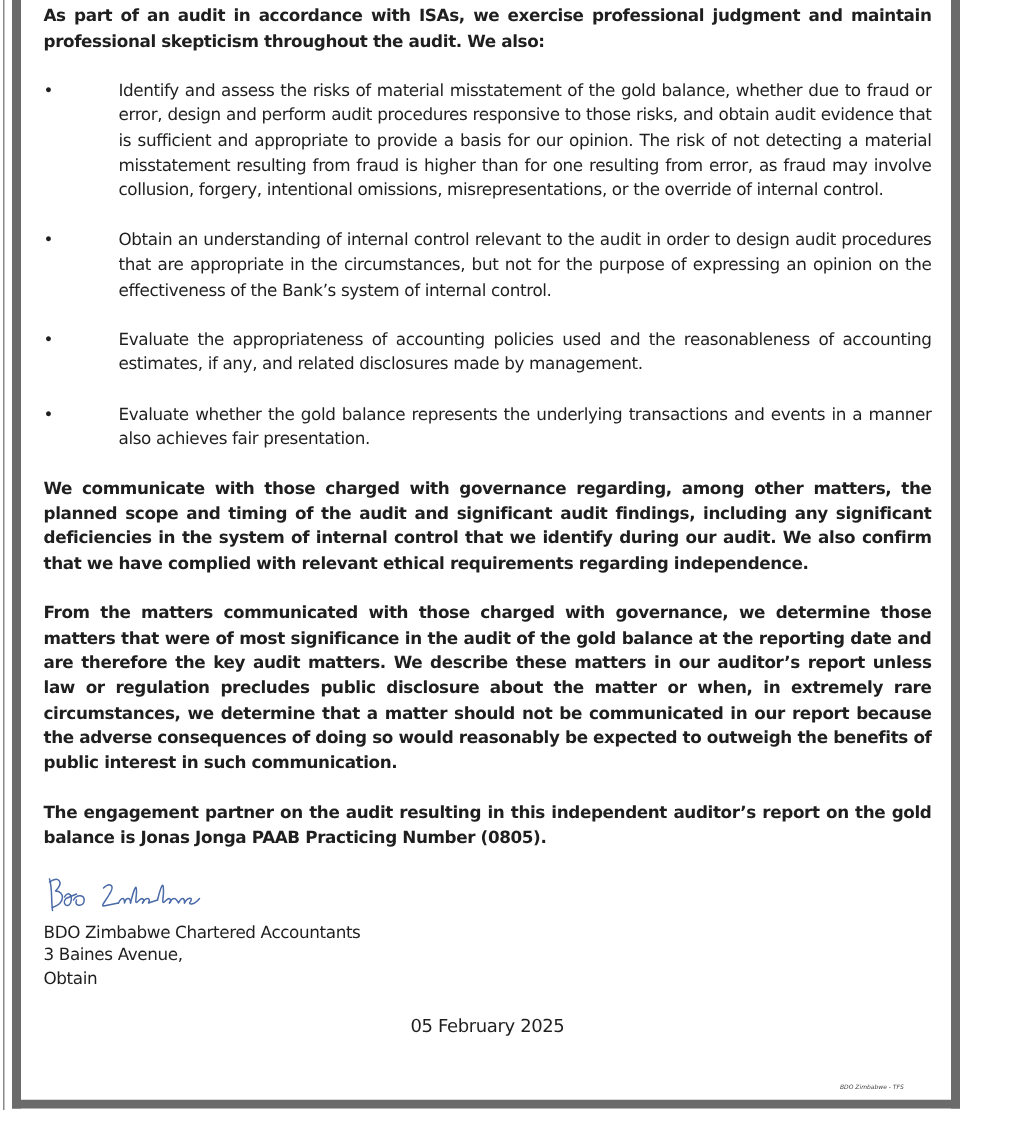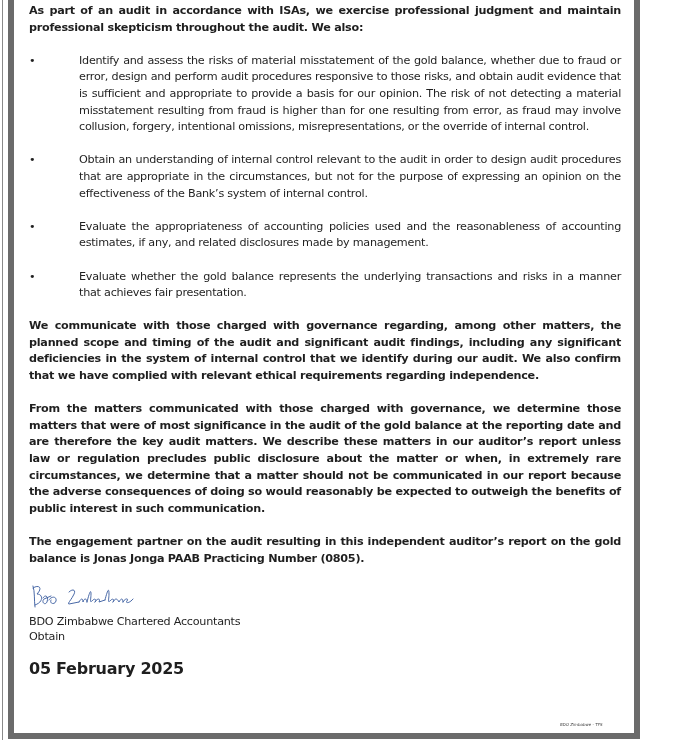--- a/index.html
+++ b/index.html
@@ -9,21 +9,21 @@
     .frame-right { position: absolute; left: 634px; top: 0; width: 6px; height: 739px; background: #6b6b6b; }
     .frame-bottom { position: absolute; left: 8px; top: 733px; width: 632px; height: 6px; background: #6b6b6b; }
     .page { position: absolute; left: 14px; top: 0; width: 620px; height: 733px; background: #fff; }
     .content { position: absolute; left: 29px; top: 3px; width: 592px; color: #1f1f1f; font-size: 11.2px; line-height: 16.6px; letter-spacing: -0.25px; }
     p { margin: 0 0 16.6px 0; text-align: justify; font-weight: bold; }
     ul.bullets { list-style: none; margin: 0; padding: 0; }
     ul.bullets li { position: relative; padding-left: 50px; margin: 0 0 16.6px 0; text-align: justify; }
     .bullet-dot { position: absolute; left: 0; top: 0; width: 20px; }
     .signature { height: 32px; margin-top: -4px; margin-bottom: 2px; }
     .bold { font-weight: normal; line-height: 15.5px; font-size: 11.2px; }
-    .date { margin-top: 16px; font-weight: bold; font-size: 16px; }
+    .date { margin-top: 16px; font-weight: normal; font-size: 12px; text-align: center; }
     .footer-ref { position: absolute; left: 560px; top: 722px; font-size: 4px; color: #444; font-style: italic; letter-spacing: 0; }
   </style>
 </head>
 <body>
 
 <div class="outer-line"></div>
 <div class="frame-left"></div>
 <div class="frame-right"></div>
 <div class="frame-bottom"></div>
 
@@ -40,21 +40,21 @@
     <li>
       <span class="bullet-dot">•</span>
       <span>Obtain an understanding of internal control relevant to the audit in order to design audit procedures that are appropriate in the circumstances, but not for the purpose of expressing an opinion on the effectiveness of the Bank’s system of internal control.</span>
     </li>
     <li>
       <span class="bullet-dot">•</span>
       <span>Evaluate the appropriateness of accounting policies used and the reasonableness of accounting estimates, if any, and related disclosures made by management.</span>
     </li>
     <li>
       <span class="bullet-dot">•</span>
-      <span>Evaluate whether the gold balance represents the underlying transactions and risks in a manner that achieves fair presentation.</span>
+      <span>Evaluate whether the gold balance represents the underlying transactions and events in a manner also achieves fair presentation.</span>
     </li>
   </ul>
 
   <p>We communicate with those charged with governance regarding, among other matters, the planned scope and timing of the audit and significant audit findings, including any significant deficiencies in the system of internal control that we identify during our audit. We also confirm that we have complied with relevant ethical requirements regarding independence.</p>
   <p>From the matters communicated with those charged with governance, we determine those matters that were of most significance in the audit of the gold balance at the reporting date and are therefore the key audit matters. We describe these matters in our auditor’s report unless law or regulation precludes public disclosure about the matter or when, in extremely rare circumstances, we determine that a matter should not be communicated in our report because the adverse consequences of doing so would reasonably be expected to outweigh the benefits of public interest in such communication.</p>
   <p>The engagement partner on the audit resulting in this independent auditor’s report on the gold balance is Jonas Jonga PAAB Practicing Number (0805).</p>
 
   <div class="signature">
     <svg width="120" height="32" viewBox="0 0 120 32">
       <g fill="none" stroke="#4a6aa8" stroke-width="1" stroke-linecap="round" stroke-linejoin="round">
@@ -67,18 +67,19 @@
         <path d="M58 22 C60 14, 62 8, 62 14 C62 20, 60 24, 64 20 C66 18, 68 20, 66 22"></path>
         <path d="M66 22 C68 18, 72 18, 70 22 L76 20"></path>
         <path d="M76 20 C78 12, 80 6, 80 14 C80 20, 78 24, 82 20 C84 18, 86 20, 84 22"></path>
         <path d="M84 22 C86 18, 88 18, 90 22 C92 18, 94 18, 94 22"></path>
         <path d="M94 22 C96 18, 100 18, 98 21 C96 23, 100 24, 104 19"></path>
       </g>
     </svg>
   </div>
 
   <div class="bold">BDO Zimbabwe Chartered Accountants</div>
+  <div class="bold">3 Baines Avenue,</div>
   <div class="bold">Obtain</div>
 
   <div class="date">05 February 2025</div>
 </div>
 
 <div class="footer-ref">BDO Zimbabwe - TFS</div>
 
 </body></html>

